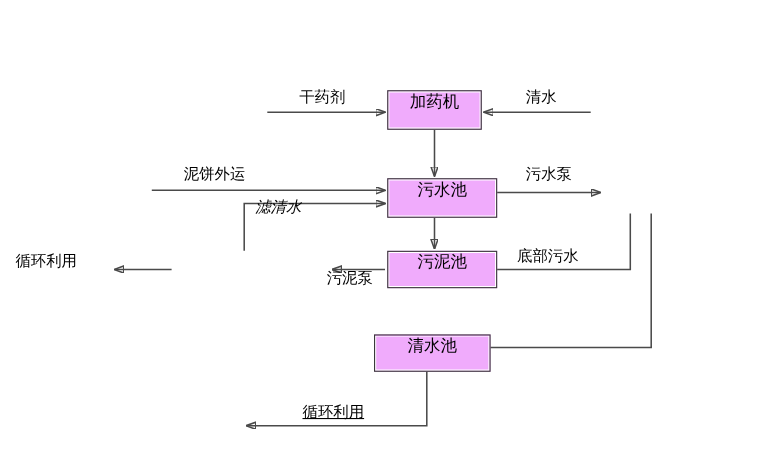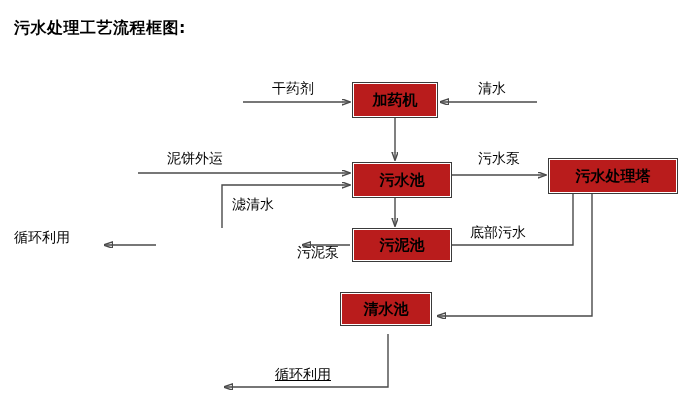--- a/index.html
+++ b/index.html
@@ -25,29 +25,27 @@
     font-size: 16px;
     font-weight: bold;
     color: #000000;
     letter-spacing: 0.5px;
     white-space: nowrap;
   }
   .node {
     position: absolute;
     border: 1px solid #3a3a3a;
     box-shadow: 0 0 0 1px #ffffff inset;
-    background: #b91c1c;
+    background: #f0abfc;
     color: #000000;
     font-size: 15px;
     display: flex;
-    align-items: center;
     justify-content: center;
     box-sizing: border-box;
     white-space: nowrap;
-    font-weight: bold;
   }
   .edge-label {
     position: absolute;
     font-size: 14px;
     color: #000000;
     white-space: nowrap;
   }
   svg#wires {
     position: absolute;
     left: 0;
@@ -60,21 +58,20 @@
     stroke: #4a4a4a;
     stroke-width: 1.4;
     fill: none;
   }
 </style>
 </head>
 <body>
 
 <div id="canvas">
 
-  <div id="title">污水处理工艺流程框图:</div>
 
   <svg id="wires" viewBox="0 0 700 420">
     <defs>
       <marker id="ah" markerWidth="9" markerHeight="9" refX="8.5" refY="3.2" orient="auto" markerUnits="userSpaceOnUse">
         <path d="M0,0 L9,3.2 L0,6.4 z" fill="#3a3a3a" stroke="none"></path>
       </marker>
     </defs>
 
     <line x1="243" y1="102" x2="350" y2="102" marker-end="url(#ah)"></line>
 
@@ -102,36 +99,33 @@
   </svg>
 
   <div class="node" style="left:352px; top:82px; width:86px; height:36px;">
     <span>加药机</span>
   </div>
 
   <div class="node" style="left:352px; top:162px; width:100px; height:36px;">
     <span>污水池</span>
   </div>
 
-  <div class="node" style="left:548px; top:158px; width:130px; height:36px;">
-    <span>污水处理塔</span>
-  </div>
 
 
   <div class="node" style="left:352px; top:228px; width:100px; height:34px;">
     <span>污泥池</span>
   </div>
 
-  <div class="node" style="left:340px; top:292px; width:92px; height:34px;">
+  <div class="node" style="left:340px; top:304px; width:106px; height:34px;">
     <span>清水池</span>
   </div>
 
   <div class="edge-label" style="left:256px; top:80px;margin-left:16px;">干药剂</div>
   <div class="edge-label" style="left:478px; top:80px;">清水</div>
   <div class="edge-label" style="left:167px; top:150px;">泥饼外运</div>
   <div class="edge-label" style="left:478px; top:150px;">污水泵</div>
-  <div class="edge-label" style="left:232px; top:196px;">滤清水</div>
+  <div class="edge-label" style="left:232px; top:180px;font-style:italic;">滤清水</div>
   <div class="edge-label" style="left:14px; top:229px;">循环利用</div>
   <div class="edge-label" style="left:297px; top:244px;">污泥泵</div>
   <div class="edge-label" style="left:470px; top:224px;">底部污水</div>
   <div class="edge-label" style="left:275px; top:366px;text-decoration:underline;">循环利用</div>
 
 </div>
 
 </body></html>

